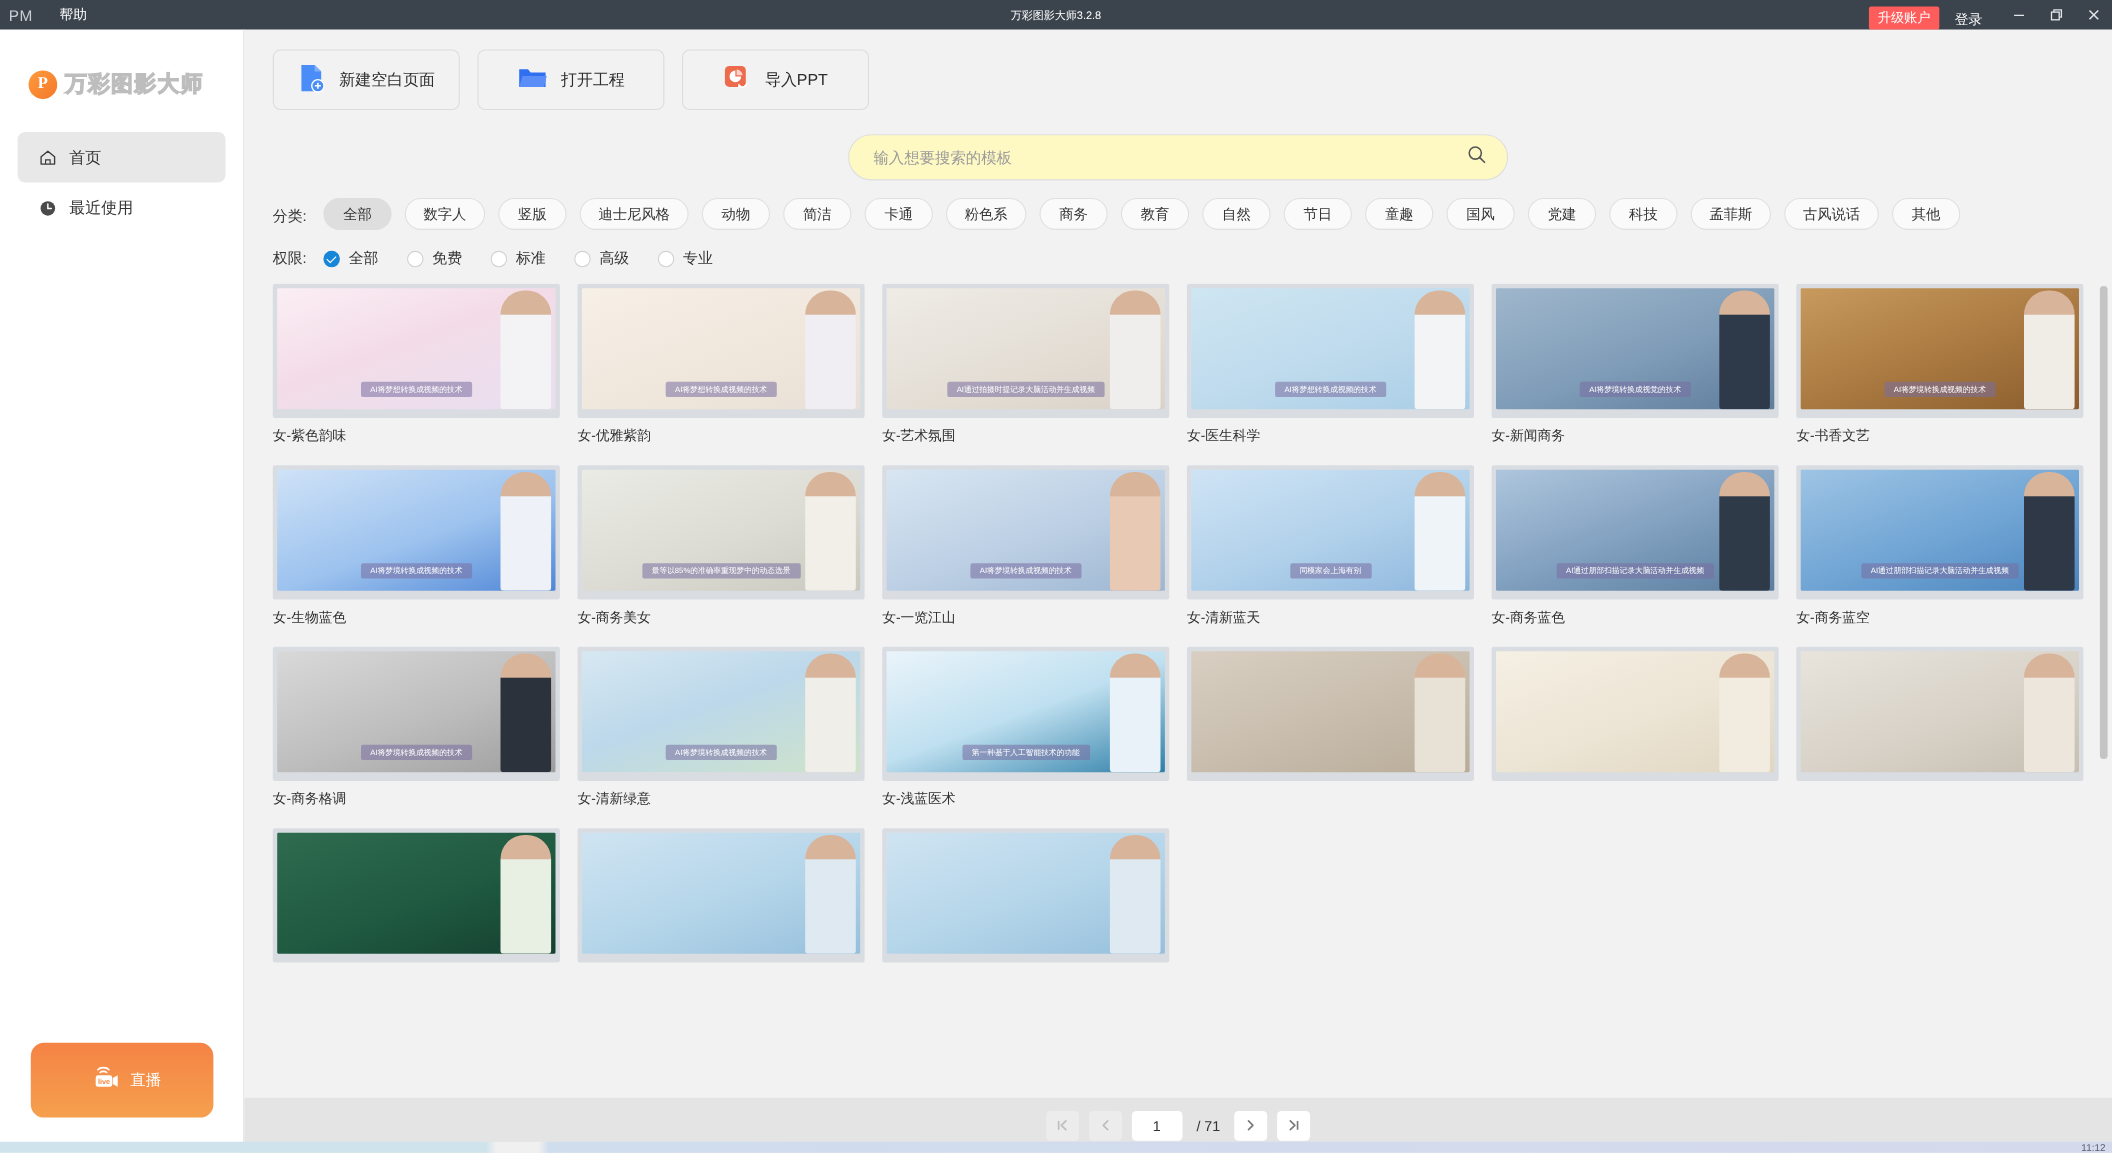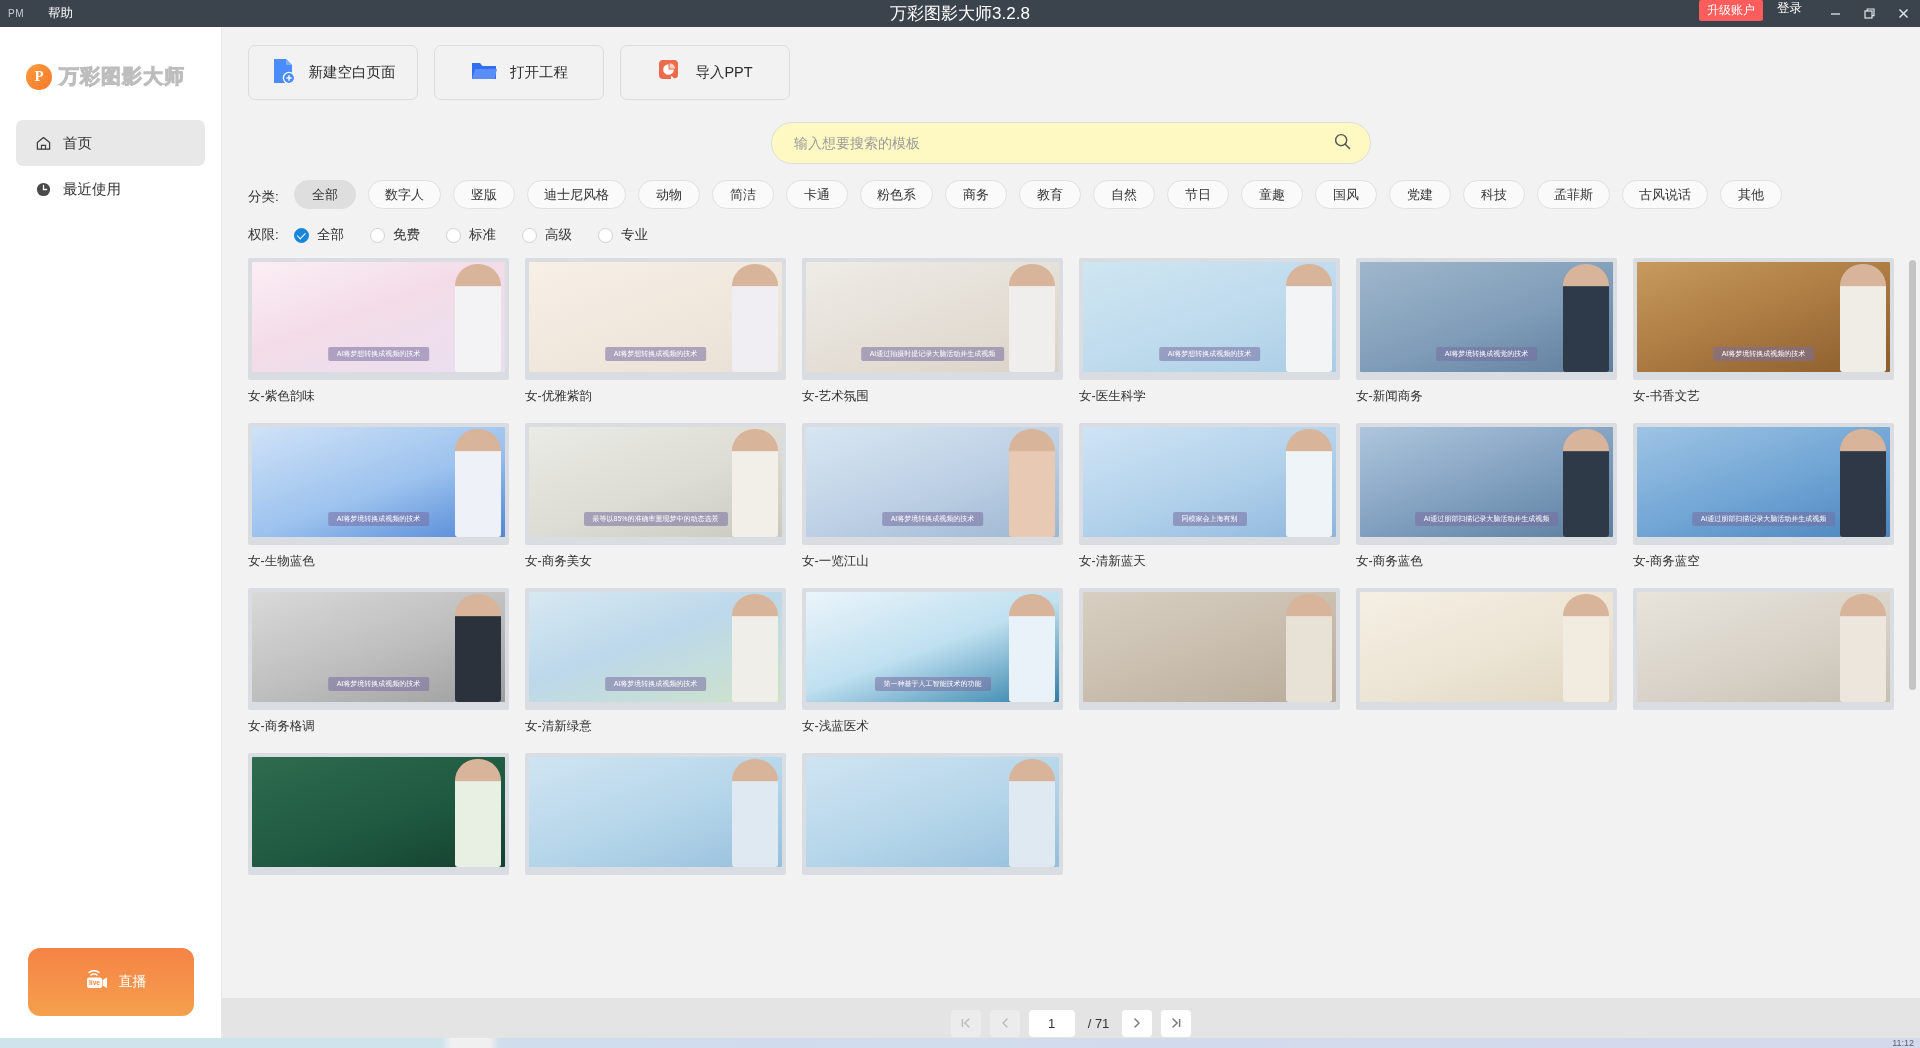--- a/index.html
+++ b/index.html
@@ -14,33 +14,33 @@
   .titlebar {
     height: 27px; width: 100%;
     background: #3b434c;
     display: flex; align-items: center;
     position: relative;
     color: #e8eaec;
     font-size: 12px;
     user-select: none;
   }
   .tb-pm {
-    margin-left: 8px; font-size: 10px; letter-spacing: .5px;
+    margin-left: 8px; font-size: 14px; letter-spacing: .5px;
     color: #c9ced4; font-family: "Liberation Sans", sans-serif;
   }
   .tb-help {
     margin-left: 18px; font-size: 12.5px; color: #ffffff;
     padding: 3px 6px; cursor: default;
   }
   .tb-title {
     position: absolute; left: 0; right: 0; text-align: center;
-    font-size: 17px; color: #ffffff; pointer-events: none;
+    font-size: 10px; color: #ffffff; pointer-events: none;
   }
   .tb-right {
-    margin-left: auto; display: flex; align-items: flex-start; height: 100%;
+    margin-left: auto; display: flex; align-items: flex-end; height: 100%;
   }
   .tb-upgrade {
     background: #ff5c5c; color: #fff; font-size: 12px;
     padding: 3px 8px; border-radius: 2px; margin-right: 14px;
     line-height: 15px;
   }
   .tb-login { font-size: 12.5px; color: #ffffff; margin-right: 16px; }
   .tb-btn {
     width: 34px; height: 27px; display: flex;
     align-items: center; justify-content: center;

